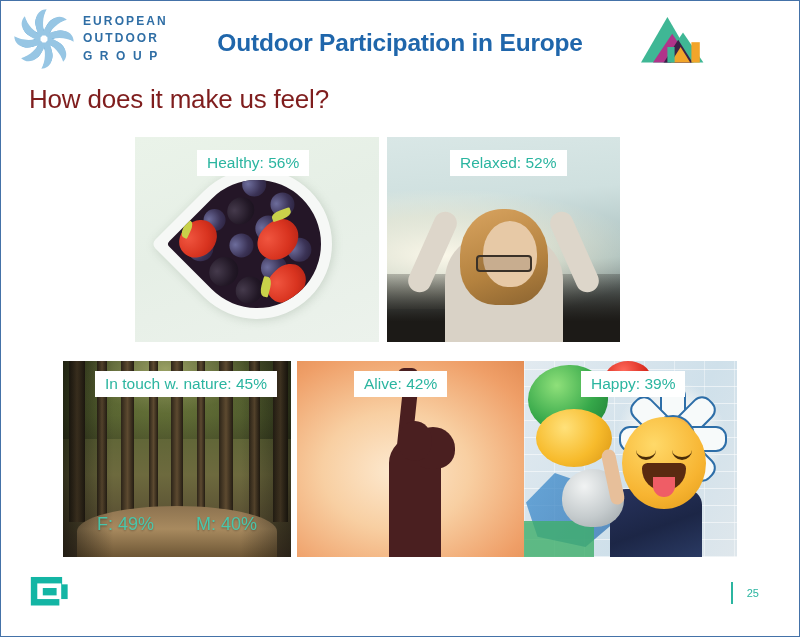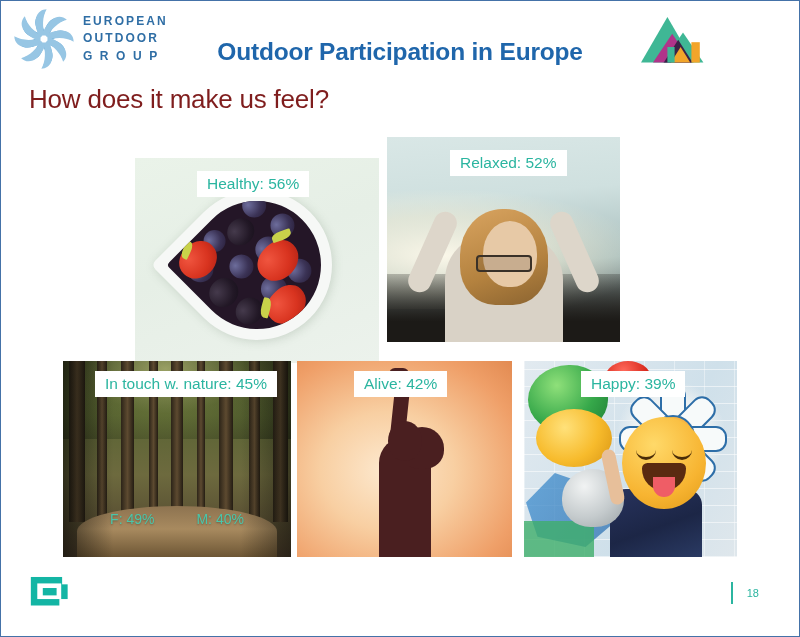--- a/index.html
+++ b/index.html
@@ -26,21 +26,20 @@
   .eog-words{
     display:flex;flex-direction:column;justify-content:center;
     color:#2f6ea5;font-size:12px;font-weight:bold;letter-spacing:2.1px;
     line-height:1.45;
   }
   .deck-title{
     position:absolute;left:0;top:28px;width:100%;
     text-align:center;
     color:#1f66ab;font-size:24.5px;font-weight:bold;
     letter-spacing:-0.2px;
-    margin-top:9px;
   }
   .igot-logo{
     position:absolute;right:8px;top:3px;width:150px;height:72px;
     display:flex;align-items:flex-start;gap:5px;
   }
   .igot-mark{width:72px;height:62px;flex:0 0 72px;}
   .igot-words{
     display:flex;flex-direction:column;
     color:#2aa890;font-weight:bold;font-size:14px;line-height:1.02;
     letter-spacing:0.4px;padding-top:2px;
@@ -66,21 +65,21 @@
     background:#ffffff;
     color:#2bb5a0;
     font-size:15.5px;
     white-space:nowrap;
     padding:3px 10px 4px 10px;
     line-height:1.25;
   }
 
   
   #ph-healthy{left:134px;top:136px;width:244px;height:205px;
-    background:linear-gradient(160deg,#eaf3e9 0%,#e6efe6 45%,#ecf2ec 100%);margin-top:21px;}
+    background:linear-gradient(160deg,#eaf3e9 0%,#e6efe6 45%,#ecf2ec 100%);}
   .bowl{
     position:absolute;left:50%;top:52%;transform:translate(-50%,-50%) rotate(-45deg);
     width:150px;height:150px;background:#f6f8f6;border-radius:6px 50% 50% 50%;
     box-shadow:0 2px 10px rgba(120,140,120,.28);
   }
   .bowl-in{
     position:absolute;left:11px;top:11px;width:128px;height:128px;
     background:#241627;border-radius:4px 50% 50% 50%;overflow:hidden;
   }
   .berry{position:absolute;border-radius:50%;}
@@ -139,30 +138,30 @@
   .path{
     position:absolute;left:6%;bottom:0;width:88%;height:26%;
     background:linear-gradient(180deg,#8d7350 0%,#a88a5f 45%,#6d5635 100%);
     border-radius:50% 50% 0 0;
   }
   .forest-shade{
     position:absolute;inset:0;
     background:linear-gradient(90deg,rgba(10,10,6,.62) 0%,rgba(10,10,6,0) 22%,rgba(10,10,6,0) 78%,rgba(10,10,6,.5) 100%);
   }
   .gender-row{
-    position:absolute;left:0;bottom:30px;width:100%;
+    position:absolute;left:0;bottom:22px;width:100%;
     display:flex;justify-content:center;gap:42px;
-    color:#3fd0b6;font-size:14px;
+    color:#3fd0b6;font-size:18px;
     text-shadow:0 1px 2px rgba(0,0,0,.35);
     opacity:.88;
   }
 
   
   #ph-alive{left:296px;top:360px;width:215px;height:196px;
-    background:radial-gradient(ellipse at 42% 56%,#fde9cf 0%,#f8cfa2 38%,#ef9f68 78%,#e28a51 100%);}
+    background:radial-gradient(ellipse at 42% 56%,#fde9cf 0%,#f8cfa2 38%,#ef9f68 78%,#e28a51 100%);padding-left:20px;}
   .silh{
     position:absolute;left:50%;bottom:0;transform:translateX(-50%);
     width:52px;height:120px;
     background:#4a1f20;
     border-radius:26px 26px 0 0;
   }
   .silh-head{
     position:absolute;left:50%;bottom:96px;transform:translateX(-50%);
     width:34px;height:40px;background:#4a1f20;border-radius:50%;
   }
@@ -472,16 +471,16 @@
 
   <div class="footer">
     <svg class="brand-mark" viewBox="0 0 100 86">
       <rect x="4" y="6" width="80" height="62" fill="#13b5a4"></rect>
       <rect x="18" y="20" width="52" height="34" fill="#ffffff"></rect>
       <rect x="30" y="30" width="30" height="16" fill="#13b5a4"></rect>
       <rect x="66" y="54" width="28" height="28" fill="#ffffff"></rect>
       <rect x="72" y="0" width="28" height="22" fill="#ffffff"></rect>
     </svg>
     <div class="page-sep"></div>
-    <div class="page-num">18</div>
+    <div class="page-num">25</div>
   </div>
 
 </div>
 
 </body></html>

